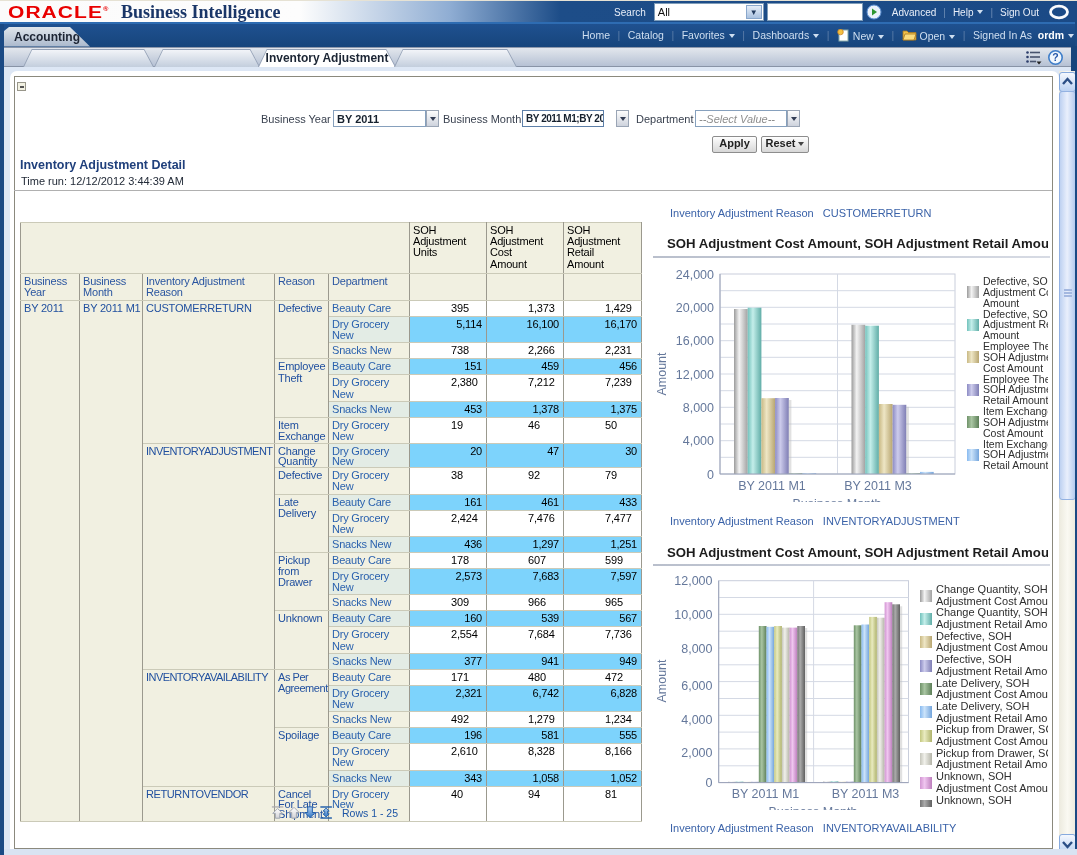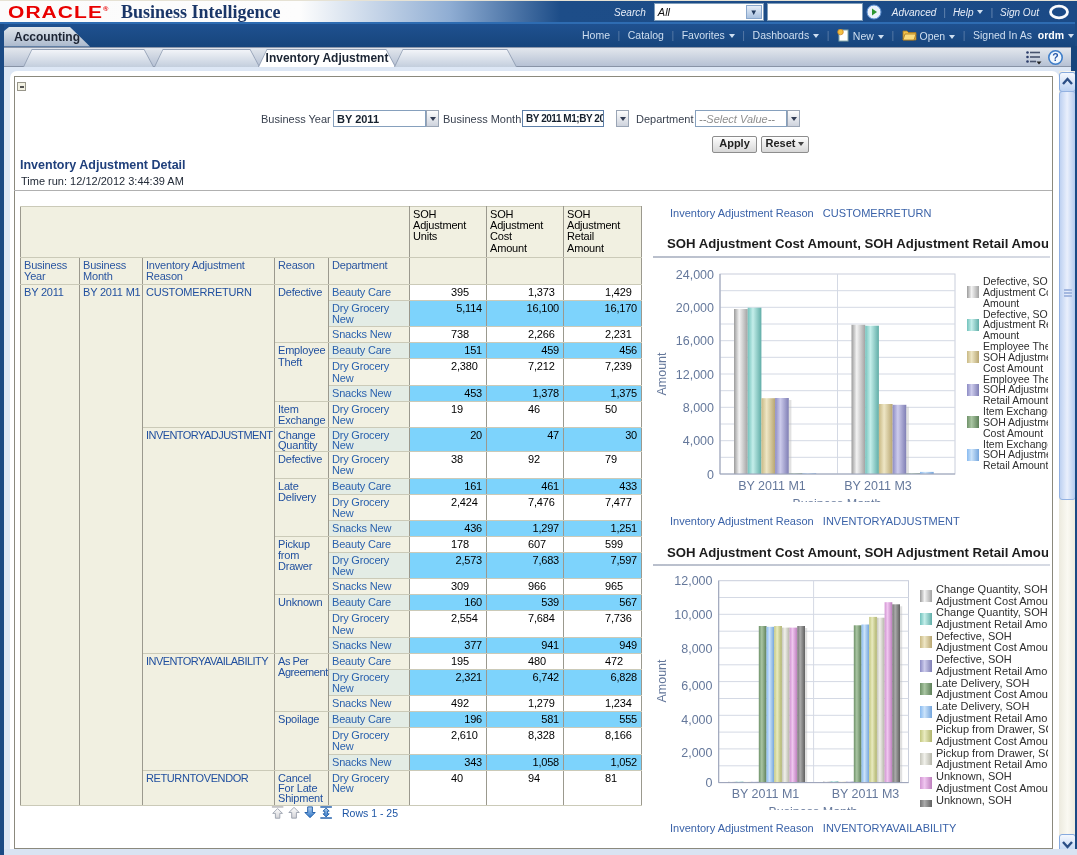--- a/index.html
+++ b/index.html
@@ -7,21 +7,21 @@
 body { position:relative; font-family:"Liberation Sans", sans-serif; background:#dde7f5; }
 .abs { position:absolute; }
 
 
 #band1 { position:absolute; left:0; top:0; width:1077px; height:24px;
   background:linear-gradient(90deg,#fbfbfb 0px,#fdfdfd 300px,#8fadd3 450px,#1d4d88 560px,#1b4a86 1077px); }
 #band1line { position:absolute; left:0; top:22px; width:1077px; height:2px; background:#2e6cb2; }
 #logo { position:absolute; left:8px; top:3px; color:#e90000; font-size:20px; font-weight:bold; letter-spacing:1px; transform:scaleY(0.82) scaleX(1.05); transform-origin:left top; }
 #logo sup { font-size:7px; letter-spacing:0; }
 #bi { position:absolute; left:121px; top:2px; font-family:"Liberation Serif", serif; font-weight:bold; font-size:18px; color:#1a3668; }
-#searchbar { position:absolute; right:7px; top:1px; height:22px; display:flex; align-items:center; color:#e8eef8; font-size:10px;font-style:italic; }
+#searchbar { position:absolute; right:7px; top:1px; height:22px; display:flex; align-items:center; color:#e8eef8; font-size:10px; }
 #searchsel { width:110px; height:18px; background:#fff; border:1px solid #7f9db9; font-size:11px; color:#111; display:flex; align-items:center; padding-left:3px; position:relative; }
 #searchsel .dd { position:absolute; right:1px; top:1px; width:16px; height:14px; background:linear-gradient(#e6eef8,#aac2e0); border:1px solid #89a7cc; text-align:center; font-size:8px; color:#223a5e; line-height:14px; }
 #searchinput { width:96px; height:18px; background:#fff; border:1px solid #7f9db9; margin-left:3px; }
 .sep1 { color:#6c8cb5; margin:0 7px; }
 
 
 #band2 { position:absolute; left:0; top:24px; width:1077px; height:22.5px; background:linear-gradient(#1f5190,#17457c); }
 #acctab { position:absolute; left:4px; top:3px; width:86px; height:19.5px;
   background:linear-gradient(#e0e6ec,#aab8cc); border-radius:4px 0 0 0;
   clip-path:polygon(0 100%, 0 4px, 5px 0, 66px 0, 86px 100%);
@@ -54,21 +54,21 @@
 .pfield { position:absolute; height:17px; background:#fff; border:1px solid #86a0bd; font-size:11px; font-weight:bold; color:#16212e; padding:1.5px 0 0 3px; white-space:nowrap; overflow:hidden; }
 .pdd { position:absolute; width:13px; height:17px; background:linear-gradient(#fdfdfd,#ced3dd); border:1px solid #9aa5b5; }
 .pdd::after { content:""; position:absolute; left:3px; top:6px; width:0; height:0; border-left:3.5px solid transparent; border-right:3.5px solid transparent; border-top:4.5px solid #333e55; }
 .btn { position:absolute; height:17px; background:linear-gradient(#fefefe,#d7d7d7); border:1px solid #8d8d8d; border-radius:2px; font-size:11px; font-weight:bold; color:#222; font-family:"Liberation Sans",sans-serif; text-align:center; }
 
 #sectitle { position:absolute; left:20px; top:158px; font-size:12.5px; font-weight:bold; color:#20407c; }
 #timerun { position:absolute; left:21px; top:175px; font-size:11px; color:#232b38; }
 #hsep { position:absolute; left:14px; top:190px; width:1038px; height:1px; background:#b0b0b0; }
 
 
-#tbl { position:absolute; left:20px; top:206px; width:622px; border-collapse:collapse; table-layout:fixed; font-size:11px; line-height:11.2px; }
+#tbl { position:absolute; left:20px; top:222px; width:622px; border-collapse:collapse; table-layout:fixed; font-size:11px; line-height:11.2px; }
 #tbl td { border-top:1px solid #cbcab8; border-bottom:1px solid #cbcab8; border-left:1px solid #9b998e; border-right:1px solid #9b998e; vertical-align:top; padding:2px 3px 1px 3px; overflow:hidden; letter-spacing:-0.2px; }
 #tbl .hdr { background:#f1f0e1; color:#000; }
 #tbl .rh { background:#f1f0e1; color:#21509f; }
 #tbl .dept0 { background:#f2f1e2; color:#2b62ae; }
 #tbl .dept1 { background:#e3ece5; color:#2b62ae; }
 #tbl .n0 { background:#fff; color:#000; text-align:left; padding-right:4px;padding-left:41px; }
 #tbl .n1 { background:#7dd3fc; color:#000; text-align:right; padding-right:4px; }
 #tbl .bh { color:#2a55a0; }
 
 
@@ -340,21 +340,21 @@
 <tr style="height:16px">
         <td class="dept1">Snacks New</td>
         <td class="n1">377</td>
         <td class="n1">941</td>
         <td class="n1">949</td>
       </tr>
 <tr style="height:16px">
         <td class="rh" rowspan="6" style="white-space:nowrap; letter-spacing:-0.55px;">INVENTORYAVAILABILITY</td>
         <td class="rh" rowspan="3" style="letter-spacing:-0.45px">As Per Agreement</td>
         <td class="dept0">Beauty Care</td>
-        <td class="n0">195</td>
+        <td class="n0">171</td>
         <td class="n0">480</td>
         <td class="n0">472</td>
       </tr>
 <tr style="height:26px">
         <td class="dept1">Dry Grocery New</td>
         <td class="n1">2,321</td>
         <td class="n1">6,742</td>
         <td class="n1">6,828</td>
       </tr>
 <tr style="height:16px">

